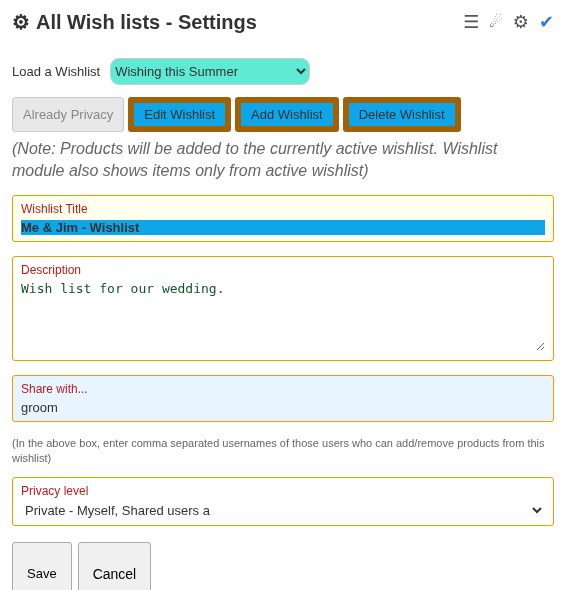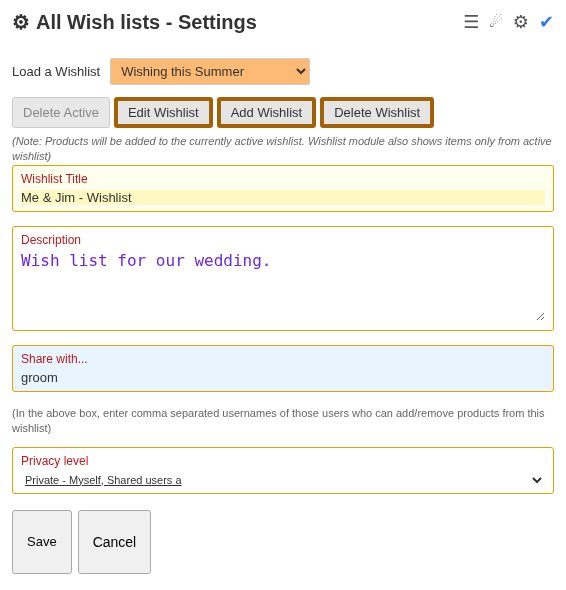--- a/index.html
+++ b/index.html
@@ -47,25 +47,25 @@
       margin-bottom: 12px;
       margin-top: 24px;
     }
     .load-label {
       font-size: 13px;
       color: #333;
       white-space: nowrap;
     }
     .load-select {
       border: 1px solid #ccc;
-      border-radius: 2px;
-      padding: 4px 6px;
-      font-size: 13px;
-      color: #333;
-      background: #fdba74;
+      border-radius: 9px;
+      padding: 4px 0;
+      font-size: 13px;
+      color: #333;
+      background: #5eead4;
       min-width: 200px;
       cursor: pointer;
     }
 
     
     .action-buttons {
       display: flex;
       gap: 4px;
       margin-bottom: 6px;
     }
@@ -78,29 +78,30 @@
       background: #f0f0f0;
       color: #333;
     }
     .btn-already-active {
       background: #e8e8e8;
       color: #888;
       cursor: default;
       border: 1px solid #ccc;
     }
     .btn-action {
-      background: #e5e5e5;
-      border: 4px solid #a16207;
+      background: #0ea5e9;
+      border: 6px solid #a16207;
     }
 
     
     .note-text {
-      font-size: 11px;
+      font-size: 16px;
       color: #666;
       font-style: italic;
+      margin-bottom: 12px;
       line-height: 1.4;
     }
 
     .share-note {
       font-size: 11px;
       color: #666;
       margin-top: 4px;
       line-height: 1.4;
     }
 
@@ -157,22 +158,22 @@
       outline: none;
       font-size: 13px;
       color: #333;
       background: transparent;
       padding: 0;
     }
     .field-section-textarea {
       width: 100%;
       border: none;
       outline: none;
-      font-size: 16px;
-      color: #6d28d9;
+      font-size: 13px;
+      color: #14532d;
       background: transparent;
       resize: vertical;
       min-height: 70px;
       padding: 0;
     }
   </style>
 </head>
 <body>
 
 <div class="header">
@@ -189,47 +190,47 @@
 </div>
 
 <div class="load-row">
   <span class="load-label">Load a Wishlist</span>
   <select class="load-select">
     <option value="Wishing this Summer">Wishing this Summer</option>
   </select>
 </div>
 
 <div class="action-buttons">
-  <button class="btn btn-already-active">Delete Active</button>
+  <button class="btn btn-already-active">Already Privacy</button>
   <button class="btn btn-action">Edit Wishlist</button>
   <button class="btn btn-action">Add Wishlist</button>
   <button class="btn btn-action">Delete Wishlist</button>
 </div>
 
 <div class="note-text">(Note: Products will be added to the currently active wishlist. Wishlist module also shows items only from active wishlist)</div>
 
 <div class="field-section" style="background:#fffff0;">
   <div class="field-section-label">Wishlist Title</div>
-  <input class="field-section-input" type="text" style="background: #fef9c3; font-weight: normal;" value="Me &amp; Jim - Wishlist">
+  <input class="field-section-input" type="text" style="background: #0ea5e9; font-weight: bold;" value="Me &amp; Jim - Wishlist">
 </div>
 
 <div class="field-section">
   <div class="field-section-label">Description</div>
   <textarea class="field-section-textarea" style="">Wish list for our wedding.</textarea>
 </div>
 
 <div class="field-section" style="background:#e8f4ff; border-color:#e8a000;">
   <div class="field-section-label">Share with...</div>
   <input class="field-section-input" type="text" style="background: rgb(232, 244, 255);" value="groom">
 </div>
 <div class="share-note">(In the above box, enter comma separated usernames of those users who can add/remove products from this wishlist)</div>
 
 <div class="field-section" style="margin-top:10px;">
   <div class="field-section-label">Privacy level</div>
-  <select class="privacy-select" style="border:none; outline:none; background:transparent; padding:0; font-size:11px; width:100%;text-decoration:underline;">
+  <select class="privacy-select" style="border:none; outline:none; background:transparent; padding:0; font-size:13px; width:100%;">
     <option value="Private - Myself, Shared users a">Private - Myself, Shared users a</option>
     <option>Public</option>
     <option>Private - Myself only</option>
   </select>
 </div>
 
 <div class="footer-buttons">
   <button class="btn-save">Save</button>
   <button class="btn-cancel">Cancel</button>
 </div>

